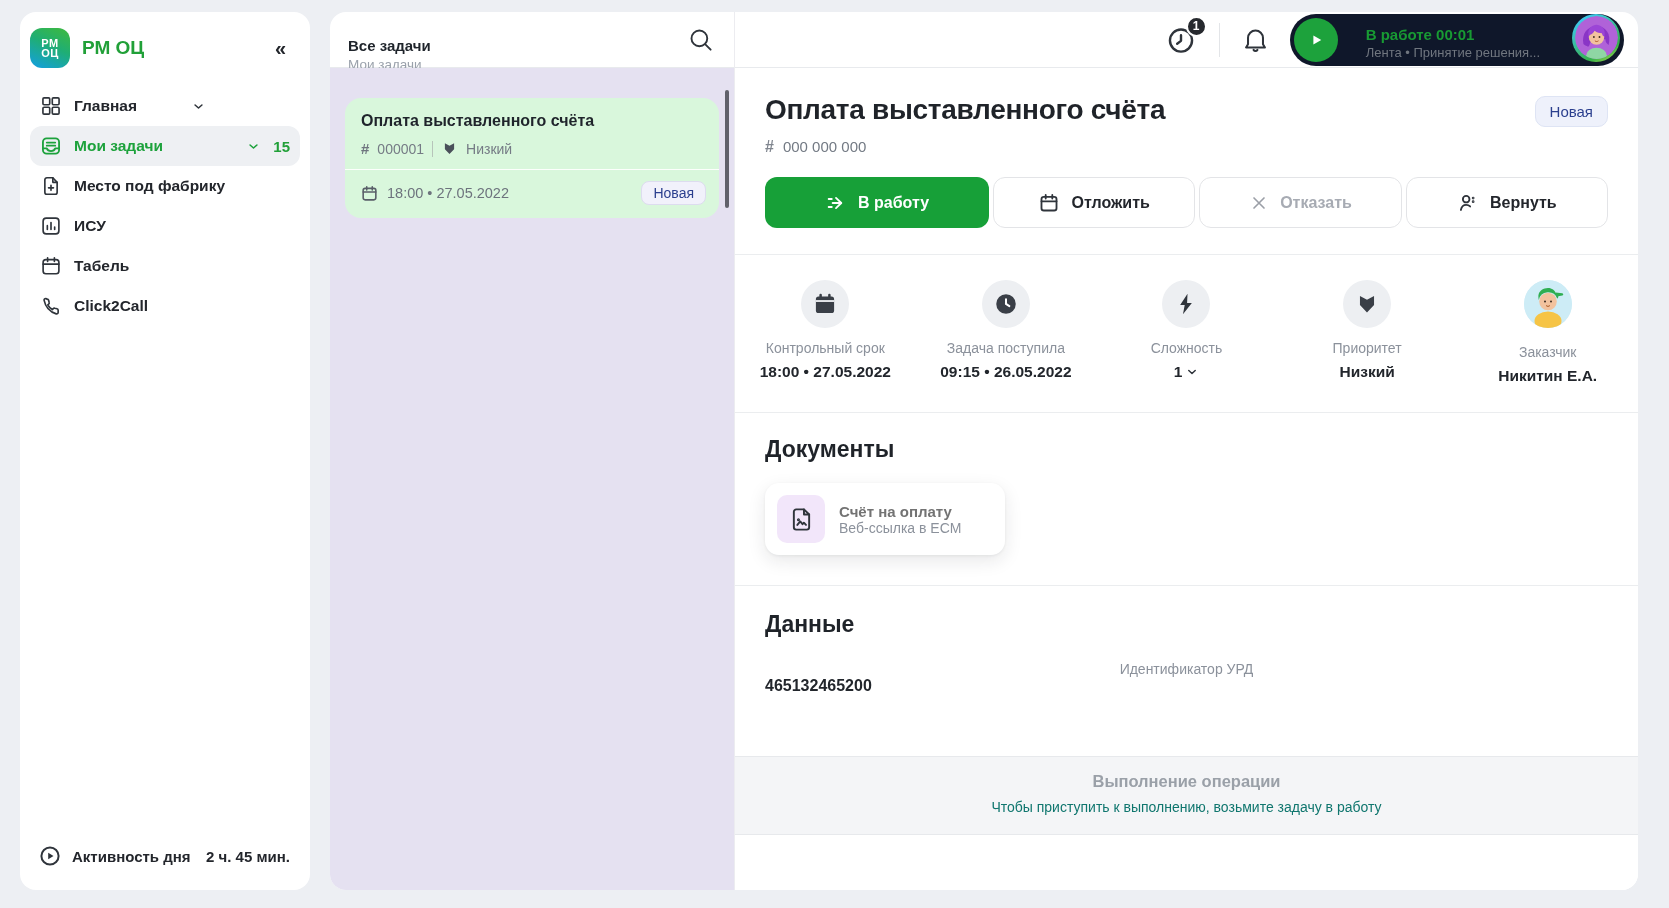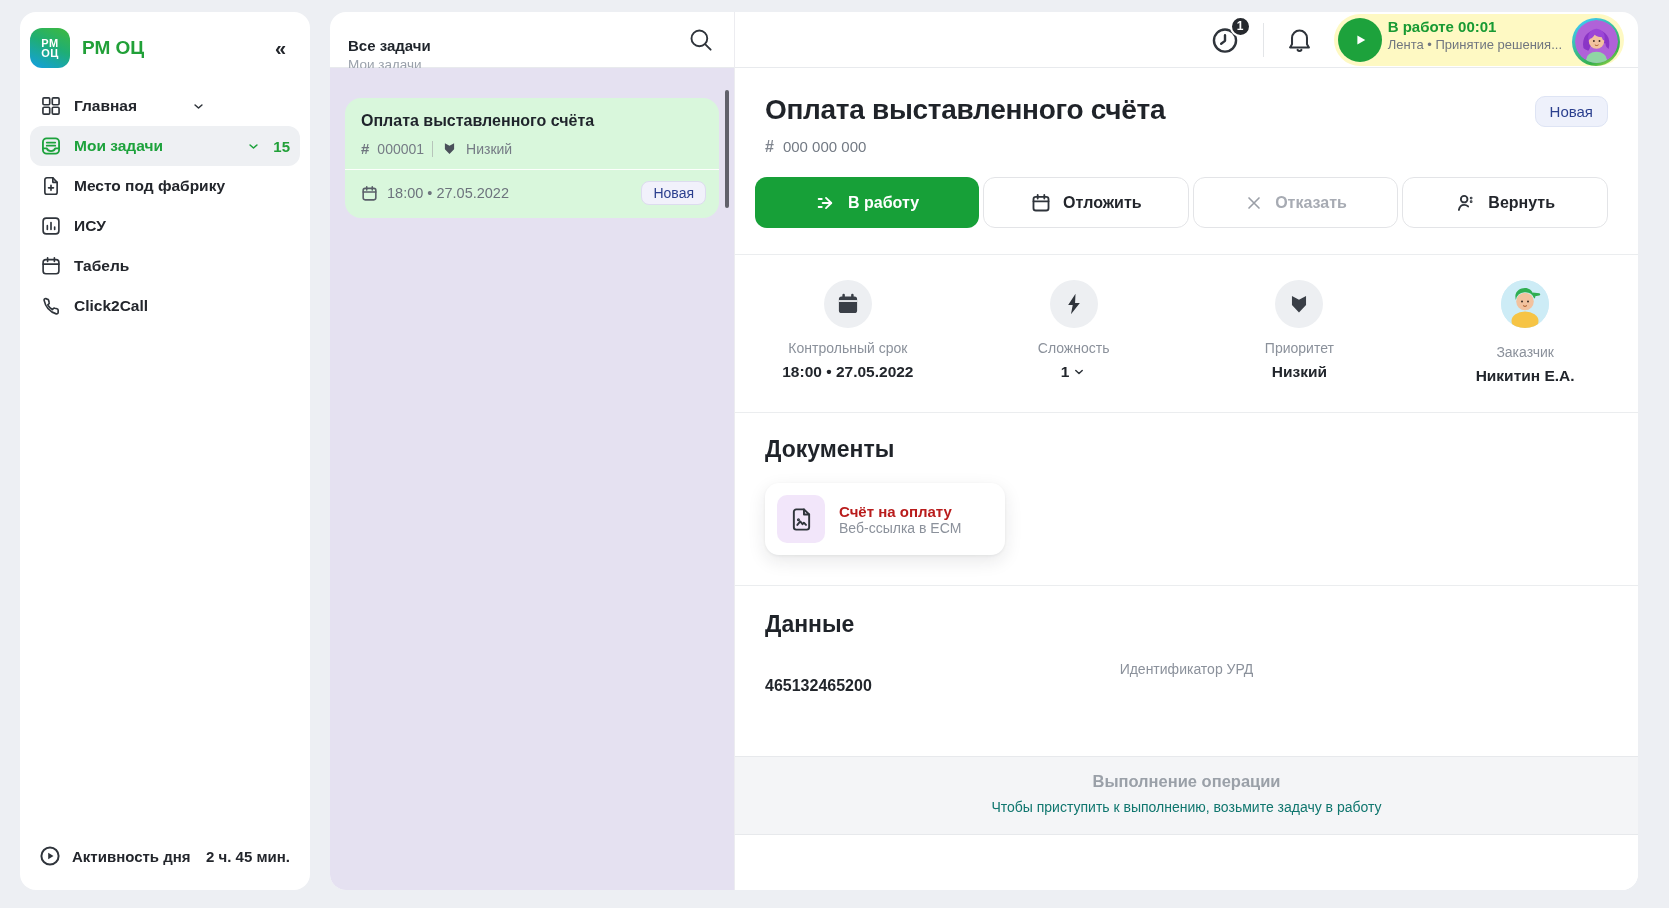--- a/index.html
+++ b/index.html
@@ -75,40 +75,40 @@
   .main-col { flex:1; display:flex; flex-direction:column; min-width:0; }
   .topbar { height:56px; flex:0 0 auto; border-bottom:1px solid #e8eaed; display:flex; align-items:center; justify-content:flex-end; padding:0 14px 0 0; }
   .timer-wrap { position:relative; width:34px; height:34px; cursor:pointer; }
   .timer-badge {
     position:absolute; top:-7px; right:-9px; width:21px; height:21px; border-radius:50%;
     background:#26292e; border:2px solid #fff; color:#fff; font-size:12px; font-weight:700;
     display:flex; align-items:center; justify-content:center;
   }
   .tb-divider { width:1px; height:34px; background:#e3e5e8; margin:0 21px; }
   .bell-btn { cursor:pointer; margin-right:20px; }
-  .work-pill { height:52px; border-radius:26px; background:#fef9c3; display:flex; align-items:flex-start; padding:4px; gap:6px; cursor:pointer; }
+  .work-pill { height:52px; border-radius:26px; background:#0f172a; display:flex; align-items:flex-end; padding:4px; gap:28px; cursor:pointer; }
   .play-btn { width:44px; height:44px; border-radius:50%; background:#1da23c; display:flex; align-items:center; justify-content:center; flex:0 0 auto; cursor:pointer; }
   .pill-text { line-height:1.25; padding-right:4px; }
   .pill-title { color:#189a33; font-weight:700; font-size:15px; }
   .pill-sub { color:#70767f; font-size:13px; margin-top:1px; }
   .avatar-ring { width:48px; height:48px; border-radius:50%; padding:2.5px; background:linear-gradient(150deg,#3ec9f5 10%,#35b14a 75%,#c3e24a 100%); flex:0 0 auto; cursor:pointer; }
   .avatar-inner { width:100%; height:100%; border-radius:50%; overflow:hidden; }
 
   .head-block { padding:26px 30px 0 30px; }
   .title-row { display:flex; align-items:flex-start; }
   .page-title { font-size:28px; font-weight:800; color:#1f2329; letter-spacing:-0.3px; flex:1; }
   .status-badge {
     background:#eef1fb; border:1px solid #dee4f4; color:#2b3f8e;
     border-radius:10px; padding:6px 14px; font-size:15px; margin-top:2px;
   }
   .num-row { display:flex; align-items:baseline; gap:9px; margin-top:11px; }
   .num-hash { font-weight:800; font-size:16px; color:#80868f; }
   .num-val { font-size:15px; color:#737a84; }
 
-  .actions { display:flex; gap:4px; padding:21px 30px 26px 20px; }
+  .actions { display:flex; gap:4px; padding:21px 30px 26px 30px; }
   .btn { height:51px; border-radius:12px; font-size:16px; font-weight:600; display:flex; align-items:center; justify-content:center; gap:11px; cursor:pointer; border:0; font-family:inherit; }
   .btn-primary { background:#17a038; color:#fff; width:224px; flex:0 0 auto; }
   .btn-ghost { background:#fff; border:1px solid #e3e4e7; color:#23262c; flex:1; }
   .btn-ghost.disabled { color:#a7abb3; cursor:default; }
 
   .divider { height:1px; background:#ebedef; flex:0 0 auto; }
 
   .meta-row { display:flex; padding:25px 0 27px 0; }
   .meta-item { flex:1; text-align:center; }
   .meta-icon { width:48px; height:48px; border-radius:50%; background:#edeff2; display:inline-flex; align-items:center; justify-content:center; overflow:hidden; }
@@ -118,21 +118,21 @@
 
   .docs-sec { padding:23px 30px 30px 30px; }
   .sec-heading { font-size:23px; font-weight:800; color:#1f2329; }
   .doc-card {
     margin-top:20px; display:inline-flex; align-items:center; gap:14px;
     background:#fff; border-radius:14px; padding:12px 44px 12px 12px;
     box-shadow:0 6px 18px rgba(25,28,35,0.10), 0 1px 3px rgba(25,28,35,0.06);
     cursor:pointer;
   }
   .doc-tile { width:48px; height:48px; border-radius:10px; background:#f2e6fa; display:flex; align-items:center; justify-content:center; }
-  .doc-title { font-size:15px; font-weight:700; color:#b91c1c; }
+  .doc-title { font-size:15px; font-weight:700; color:#737373; }
   .doc-sub { font-size:14px; color:#8b919b; margin-top:0; }
 
   .data-sec { padding:25px 30px 30px 30px; flex:1; }
   .field-label { font-size:14px; color:#8b919b; margin-top:23px;text-align:center; }
   .field-value { font-size:16px; font-weight:700; color:#22262c; }
 
   .op-band { background:#f4f5f7; border-top:1px solid #e7e9ec; border-bottom:1px solid #e7e9ec; text-align:center; padding:15px 0 19px 0; flex:0 0 auto; }
   .op-title { font-size:16.5px; font-weight:700; color:#9aa0a8; }
   .op-sub { font-size:14px; color:#0f766e; margin-top:8px; }
   .op-footer { height:55px; background:#fff; flex:0 0 auto; }
@@ -399,20 +399,30 @@
               <rect x="6.8" y="2.6" width="2.3" height="3.6" rx="1.1" fill="#3a3f47"></rect>
               <rect x="14.9" y="2.6" width="2.3" height="3.6" rx="1.1" fill="#3a3f47"></rect>
             </svg>
         </span>
         <div class="meta-label">Контрольный срок</div>
         <div class="meta-value">18:00 • 27.05.2022</div>
       </div>
       <div class="meta-item">
         <span class="meta-icon">
           <svg width="26" height="26" viewBox="0 0 24 24">
+              <circle cx="12" cy="12" r="9" fill="#3a3f47"></circle>
+              <path d="M12 7.6V12l3.1 1.9" stroke="#fff" stroke-width="1.9" fill="none" stroke-linecap="round"></path>
+            </svg>
+        </span>
+        <div class="meta-label">Задача поступила</div>
+        <div class="meta-value">09:15 • 26.05.2022</div>
+      </div>
+      <div class="meta-item">
+        <span class="meta-icon">
+          <svg width="26" height="26" viewBox="0 0 24 24">
               <path d="M13.4 2.6L6.6 13h4.2l-1.6 8.4L17.4 11h-4.4z" fill="#2f343b"></path>
             </svg>
         </span>
         <div class="meta-label">Сложность</div>
         <div class="meta-value">
           <span>1</span>
           <span>
             <svg class="ic" width="14" height="14" viewBox="0 0 24 24" style="stroke-width:2.6">
                 <path d="M6.5 9.5l5.5 5 5.5-5"></path>
               </svg>

